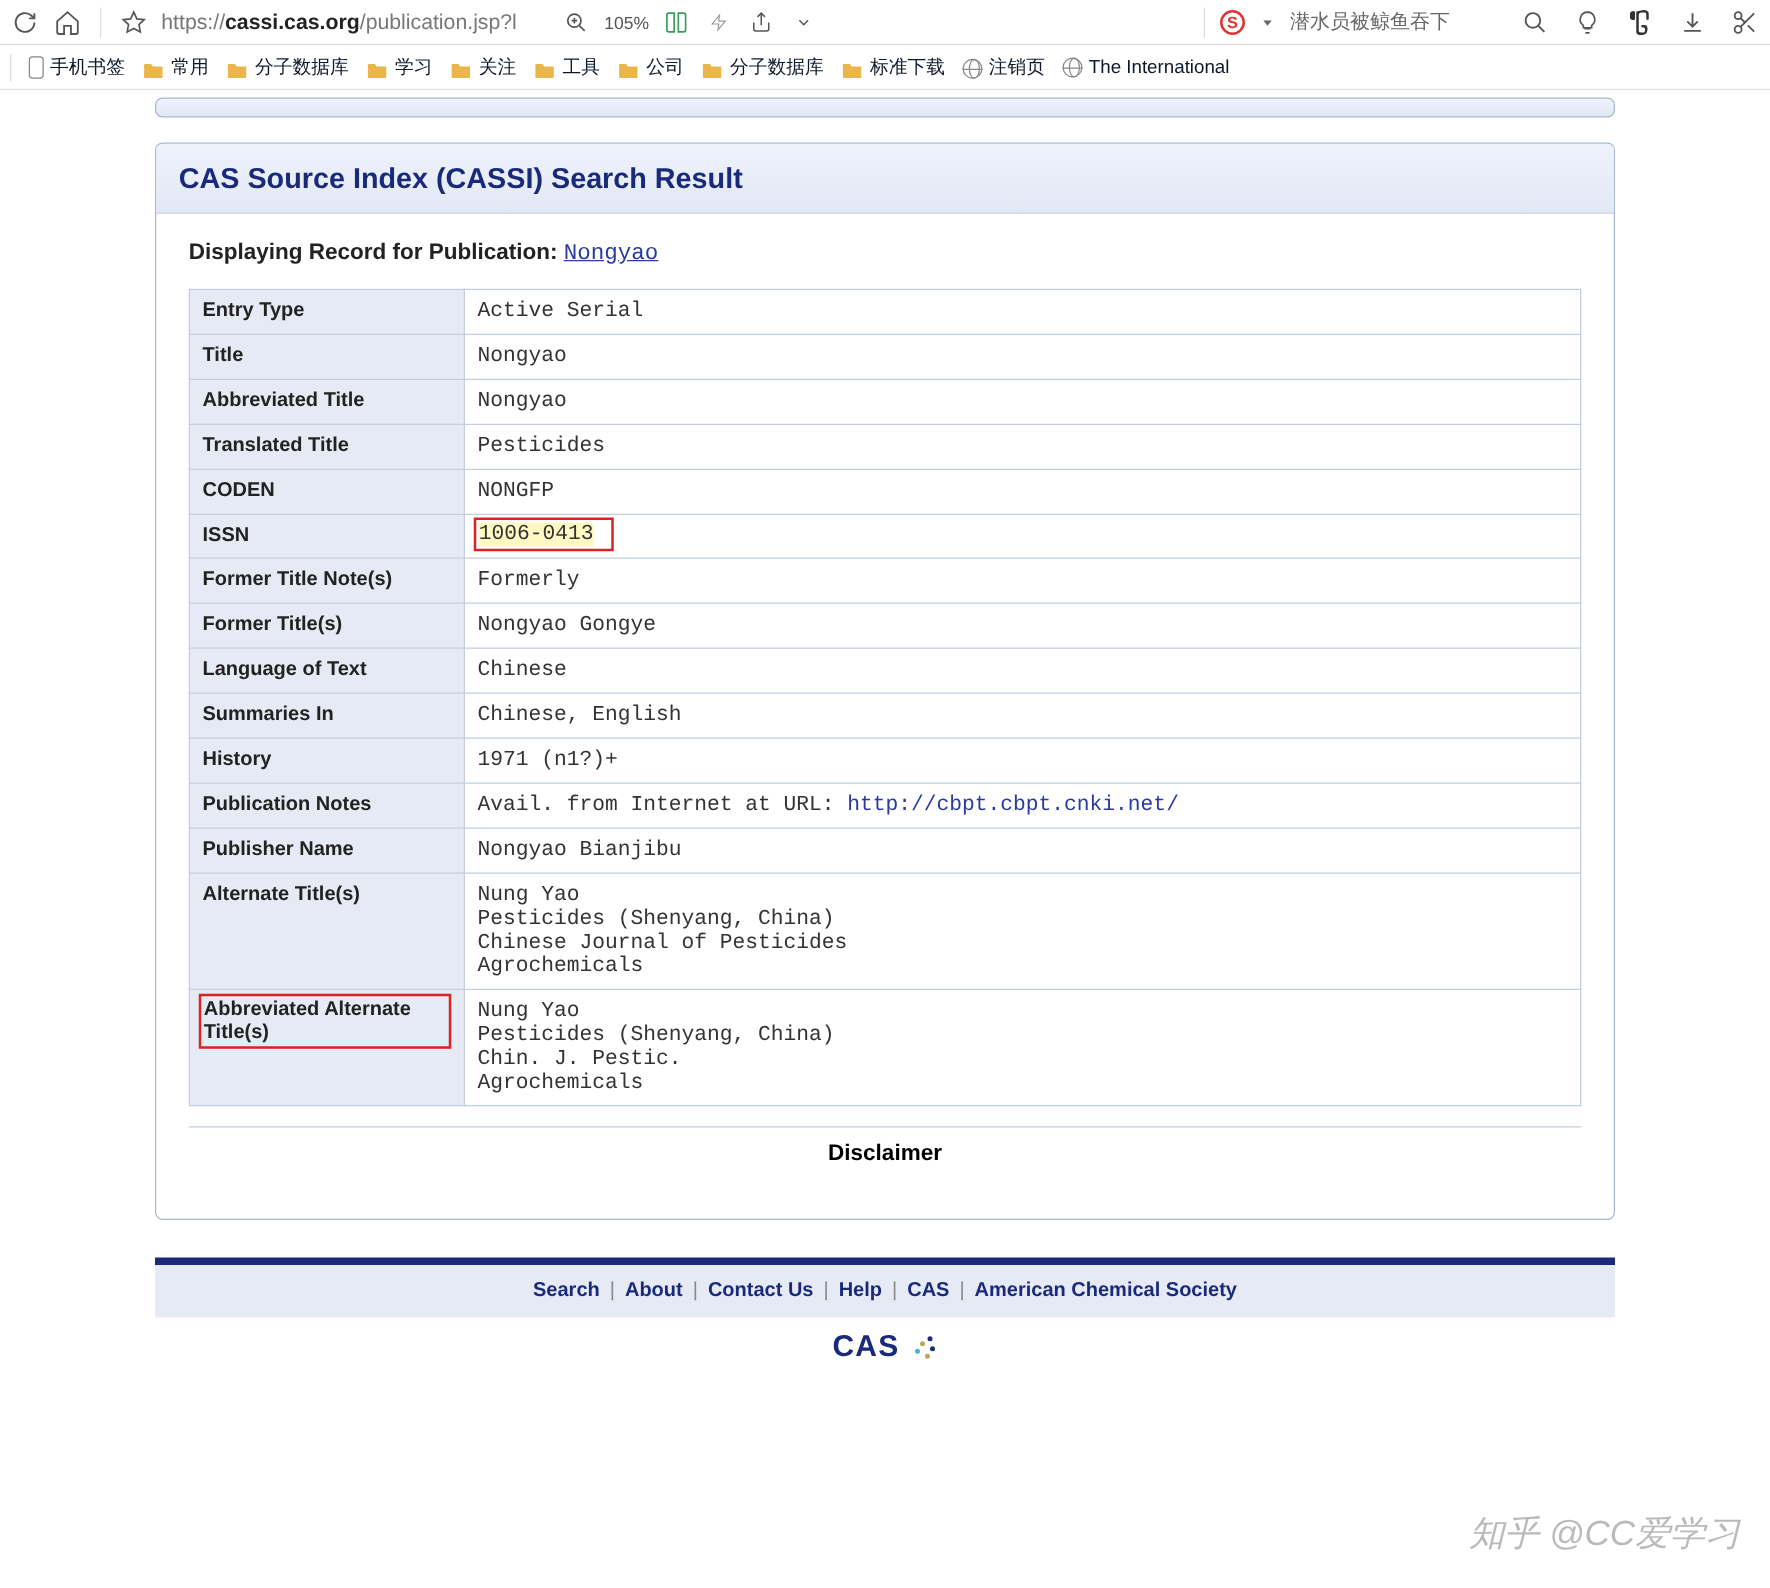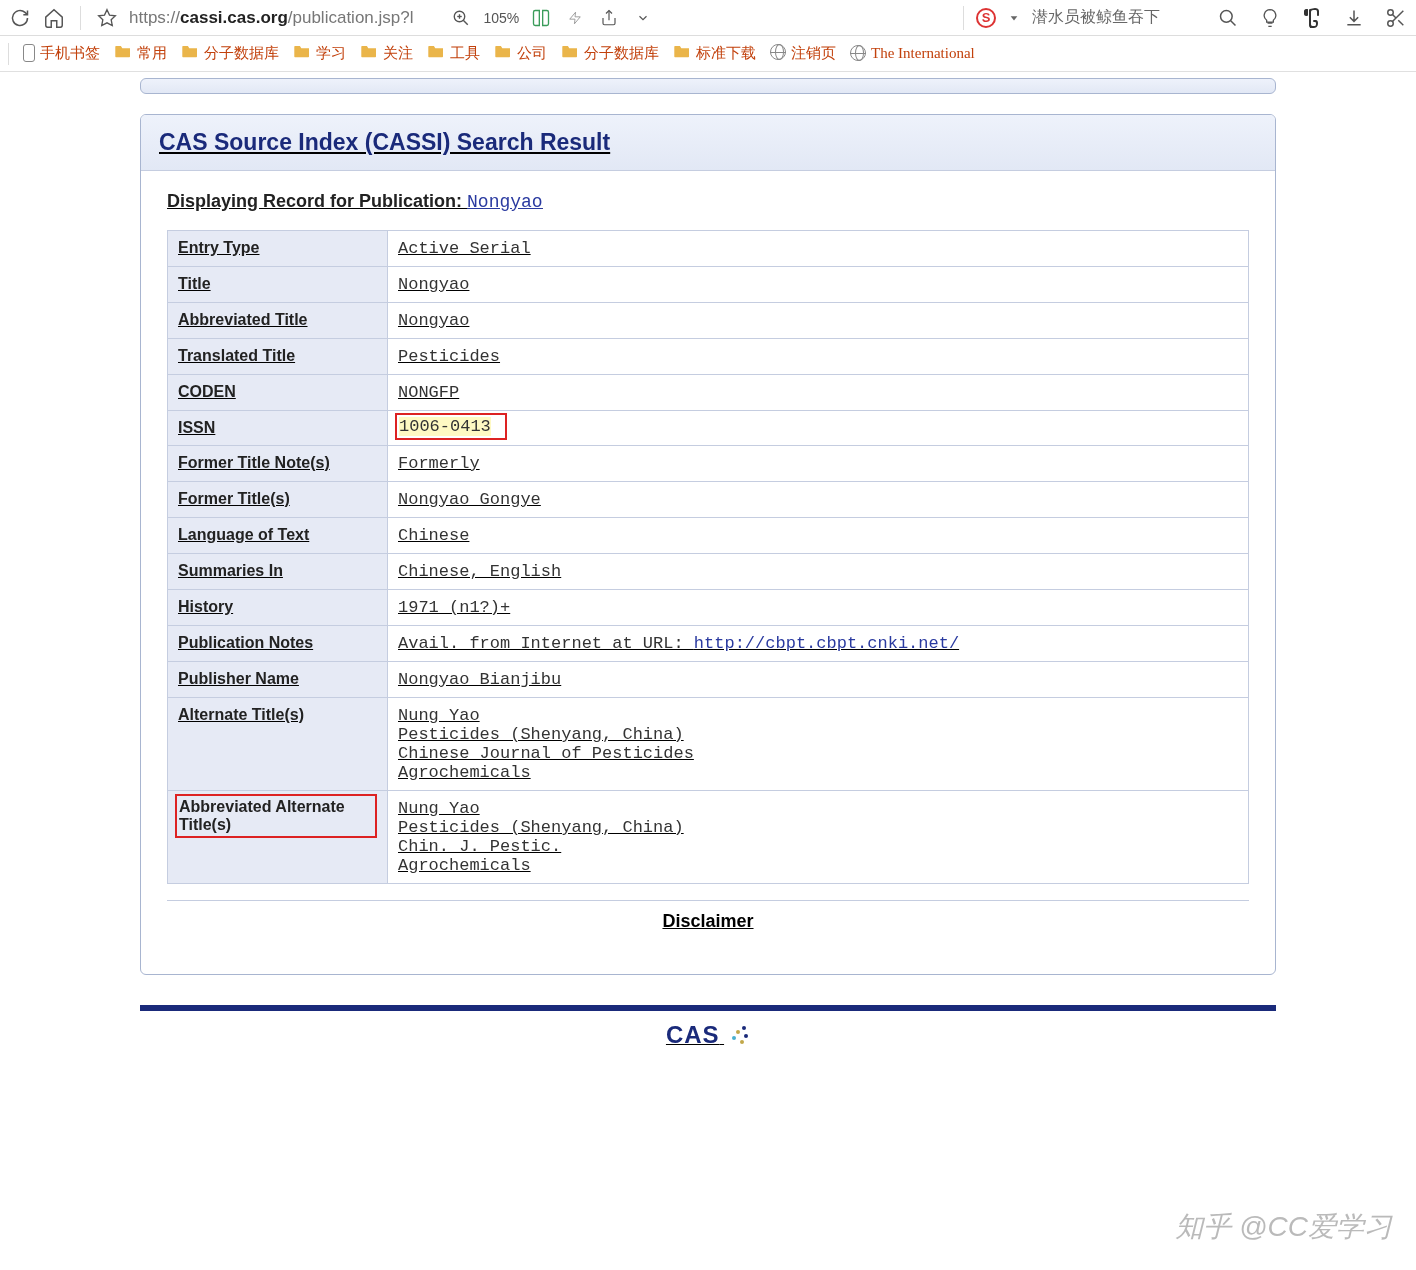--- a/index.html
+++ b/index.html
@@ -13,30 +13,30 @@
 .toolbar .url .host { color: #222; font-weight: 600; }
 .toolbar .url .path { color: #777; }
 .toolbar .zoom { font-size: 14px; color: #555; }
 .toolbar .search-box { display: flex; align-items: center; gap: 6px; margin-left: auto; }
 .toolbar .search-input { border: none; font-size: 16px; color: #666; width: 160px; }
 .toolbar .right-icons { display: flex; align-items: center; gap: 18px; margin-left: 14px; }
 .sogou-icon { width: 20px; height: 20px; border: 2px solid #d33; border-radius: 50%; display: inline-flex; align-items: center; justify-content: center; color: #d33; font-weight: bold; font-size: 13px; }
 
 
 .bookmarks { display: flex; align-items: center; height: 36px; padding: 0 8px; gap: 14px; border-bottom: 1px solid #e0e0e0; font-size: 15px; }
-.bookmarks .bm { display: flex; align-items: flex-start; gap: 5px; color: #c2410c; cursor: pointer; white-space: nowrap; font-family: Liberation Serif, serif; }
+.bookmarks .bm { display: flex; align-items: flex-end; gap: 5px; color: #0f172a; cursor: pointer; white-space: nowrap; }
 .folder-icon { width: 18px; height: 14px; display: inline-block; }
 .folder-icon svg { display: block; }
 .globe-icon { width: 16px; height: 16px; border: 1.3px solid #888; border-radius: 50%; position: relative; }
 .globe-icon::before { content: ""; position: absolute; top: -1px; bottom: -1px; left: 50%; width: 7px; margin-left: -3.5px; border: 1.3px solid #888; border-radius: 50%; }
 .globe-icon::after { content: ""; position: absolute; left: -1px; right: -1px; top: 50%; height: 0; border-top: 1.3px solid #888; }
 .phone-icon { width: 12px; height: 18px; border: 1.5px solid #888; border-radius: 3px; }
 
 
-.page { padding: 0 30px; text-decoration: underline; }
+.page { padding: 0 14px; }
 
 .top-panel { margin: 6px 110px 20px 110px; border: 1px solid #a8b5d0; border-radius: 6px; height: 16px; background: linear-gradient(#eef2fb,#e2e8f5); }
 
 .result-card { margin: 0 110px 30px 110px; border: 1px solid #a8b5d0; border-radius: 6px; background: #fff; overflow: hidden; }
 .result-header { background: linear-gradient(#eef2fb,#e2e8f5); padding: 14px 18px; border-bottom: 1px solid #c5cde0; }
 .result-header h1 { font-size: 23px; color: #1a2a7a; font-weight: bold; }
 
 .result-body { padding: 20px 26px 24px 26px; }
 .displaying { font-size: 18px; font-weight: bold; color: #222; margin-bottom: 18px; }
 .displaying a { color: #2a3aa0; font-weight: normal; font-family: "Courier New", monospace; }
@@ -323,20 +323,21 @@
             </tr>
           </tbody>
       </table>
 
       <div class="disclaimer">Disclaimer</div>
     </div>
   </div>
 
   <div class="footer">
     <div class="footer-bar"></div>
+    <div class="footer-links" id="footer-links"><a href="#">Search</a><span class="sep">|</span><a href="#">About</a><span class="sep">|</span><a href="#">Contact Us</a><span class="sep">|</span><a href="#">Help</a><span class="sep">|</span><a href="#">CAS</a><span class="sep">|</span><a href="#">American Chemical Society</a></div>
     <div class="logo-row">
       <span class="cas-logo-text">CAS</span>
       <span class="cas-logo-dots">
         <span style="background:#1a2a7a;top:2px;left:14px"></span>
         <span style="background:#c2a84a;top:6px;left:8px"></span>
         <span style="background:#4ab0d0;top:12px;left:4px"></span>
         <span style="background:#1a2a7a;top:10px;left:16px"></span>
         <span style="background:#c2a84a;top:16px;left:12px"></span>
       </span>
     </div>

